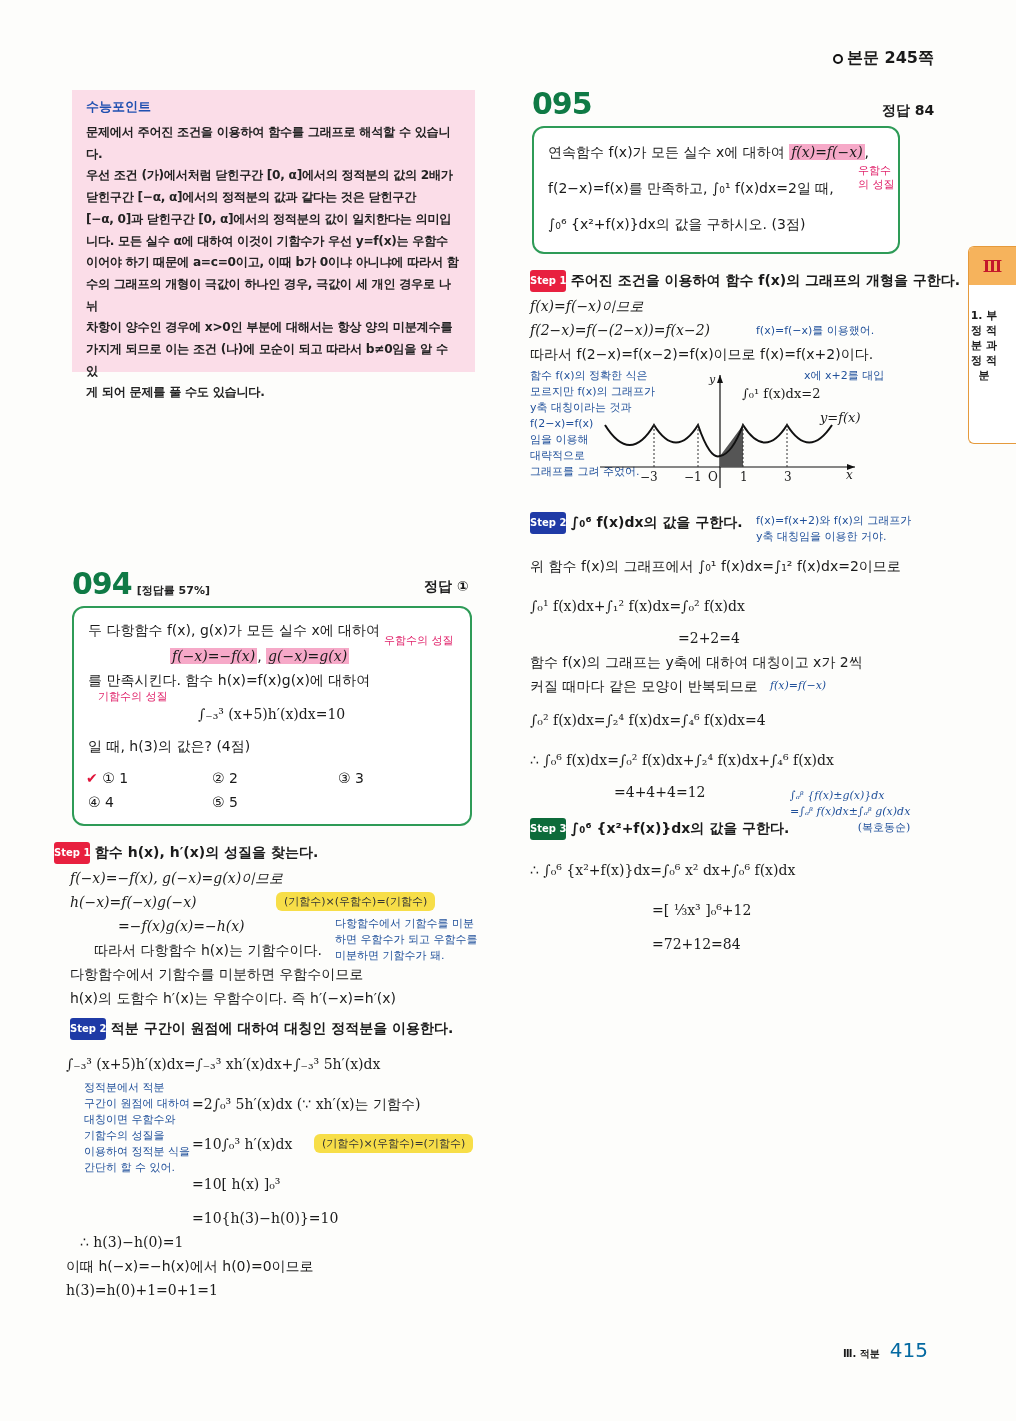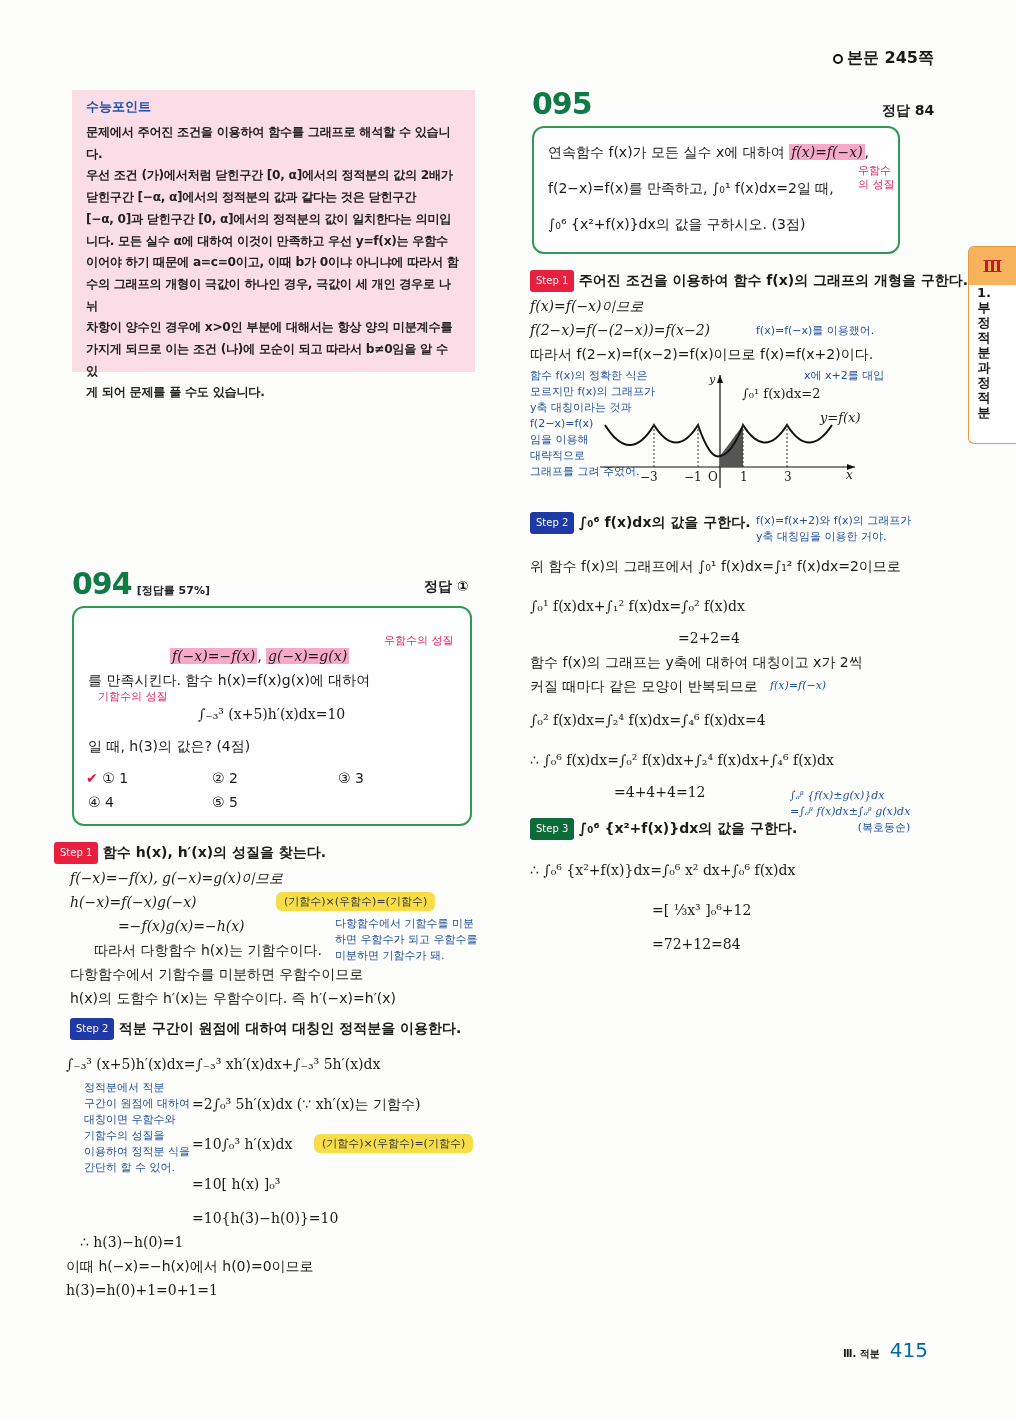--- a/index.html
+++ b/index.html
@@ -22,31 +22,31 @@
   .pinkbox .title { color: #1f4fb0; font-weight: bold; font-size: 13px; margin-bottom: 6px; }
   .pinkbox .body { font-size: 12.2px; line-height: 21.7px; font-weight: bold; color: #222; letter-spacing: -0.3px; }
 
   
   .pnum { font-size: 30px; font-weight: bold; color: #0f7a45; letter-spacing: -1px; }
   .rate { font-size: 11px; font-weight: bold; color: #222; }
   .ans { font-size: 14px; font-weight: bold; }
 
   .probbox { border: 2px solid #2e9b57; border-radius: 12px; background: #fff; }
 
-  .step { display: inline-block; color: #fff; font-size: 10px; padding: 1px 6px; border-radius: 3px; font-weight: normal; vertical-align: middle; }
+  .step { display: inline-block; color: #fff; font-size: 10px; padding: 1px 0; border-radius: 3px; font-weight: bold; vertical-align: middle; }
   .step1 { background: #e8203f; }
   .step2 { background: #1f3aa6; }
   .step3 { background: #0d6b3a; }
 
   .ybubble { background: #f7de48; color: #333; border-radius: 6px; padding: 2px 8px; font-size: 11px; }
 
   
   .sidetab { left: 968px; top: 246px; width: 48px; height: 198px; border: 1.5px solid #e59a3c; border-right: none; border-radius: 6px 0 0 6px; background: #fff; }
   .sidetab .top { height: 38px; background: #f6b35c; border-radius: 5px 0 0 0; display: flex; align-items: center; justify-content: center; color: #c4182b; font-weight: bold; font-family: "DejaVu Serif", serif; font-size: 16px; }
-  .sidetab .vt { font-size: 13px; font-weight: bold; text-align: center; line-height: 15px; padding-top: 0; width: 30px; }
+  .sidetab .vt { font-size: 11px; font-weight: bold; text-align: center; line-height: 15px; padding-top: 23px; width: 30px; }
 
   .footer { left: 843px; top: 1338px; display: flex; align-items: baseline; gap: 10px; }
   .footer .sec { font-size: 10px; font-weight: bold; }
   .footer .pg { font-size: 20px; color: #0369a1; }
 
   .choice { position: absolute; font-size: 14px; }
   .check { color: #e0143a; font-weight: bold; }
 </style>
 </head>
 <body>
@@ -56,36 +56,37 @@
   <span>본문 245쪽</span>
 </div>
 
 <div class="abs pinkbox">
   <div class="title">수능포인트</div>
   <div class="body">
     <div>문제에서 주어진 조건을 이용하여 함수를 그래프로 해석할 수 있습니다.</div>
     <div>우선 조건 (가)에서처럼 닫힌구간 [0, α]에서의 정적분의 값의 2배가</div>
     <div>닫힌구간 [−α, α]에서의 정적분의 값과 같다는 것은 닫힌구간</div>
     <div>[−α, 0]과 닫힌구간 [0, α]에서의 정적분의 값이 일치한다는 의미입</div>
-    <div>니다. 모든 실수 α에 대하여 이것이 만족하고 우선 y=f(x)는 우함수</div>
+    <div>니다. 모든 실수 α에 대하여 이것이 기함수가 우선 y=f(x)는 우함수</div>
     <div>이어야 하기 때문에 a=c=0이고, 이때 b가 0이냐 아니냐에 따라서 함</div>
     <div>수의 그래프의 개형이 극값이 하나인 경우, 극값이 세 개인 경우로 나뉘</div>
     <div>차항이 양수인 경우에 x&gt;0인 부분에 대해서는 항상 양의 미분계수를</div>
     <div>가지게 되므로 이는 조건 (나)에 모순이 되고 따라서 b≠0임을 알 수 있</div>
     <div>게 되어 문제를 풀 수도 있습니다.</div>
   </div>
 </div>
 
 <div class="abs" style="left:72px; top:566px;">
   <span class="pnum">094</span>
   <span class="rate">[정답률 57%]</span>
 </div>
 <div class="abs ans" style="left:424px; top:578px;">정답 ①</div>
 
 <div class="abs probbox" style="left:72px; top:606px; width:400px; height:220px;">
+  <div class="line" style="left:14px; top:12px;">두 다항함수 f(x), g(x)가 모든 실수 x에 대하여</div>
   <div class="line" style="left:96px; top:38px;">
     <span class="hl-pink m">f(−x)=−f(x)</span><span>, </span><span class="hl-pink m">g(−x)=g(x)</span>
   </div>
   <div class="abs note-pink" style="left:310px; top:26px;">우함수의 성질</div>
   <div class="line" style="left:14px; top:62px;">를 만족시킨다. 함수 h(x)=f(x)g(x)에 대하여</div>
   <div class="abs note-pink" style="left:24px; top:82px;">기함수의 성질</div>
   <div class="line serif" style="left:124px; top:96px; font-size:14px;">∫₋₃³ (x+5)h′(x)dx=10</div>
   <div class="line" style="left:14px; top:128px;">일 때, h(3)의 값은? (4점)</div>
 
   <div class="choice" style="left:12px; top:162px;">

